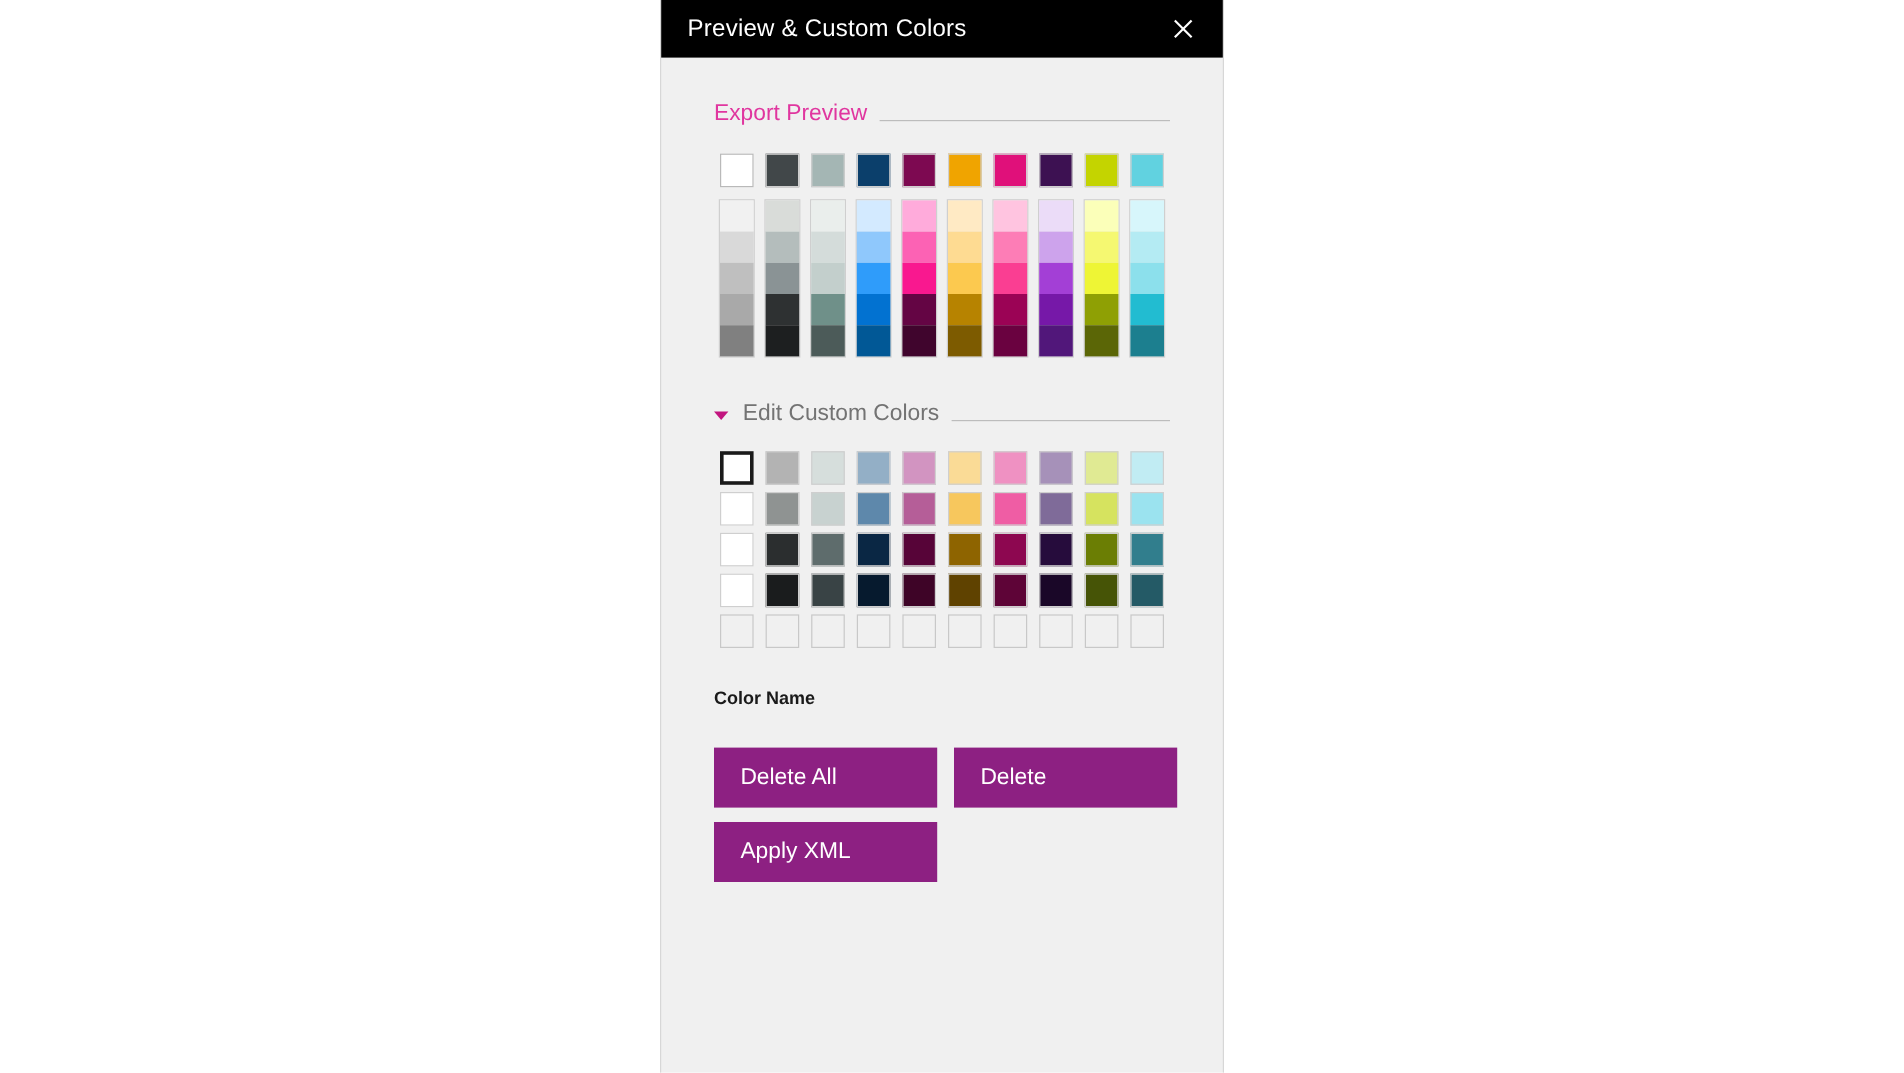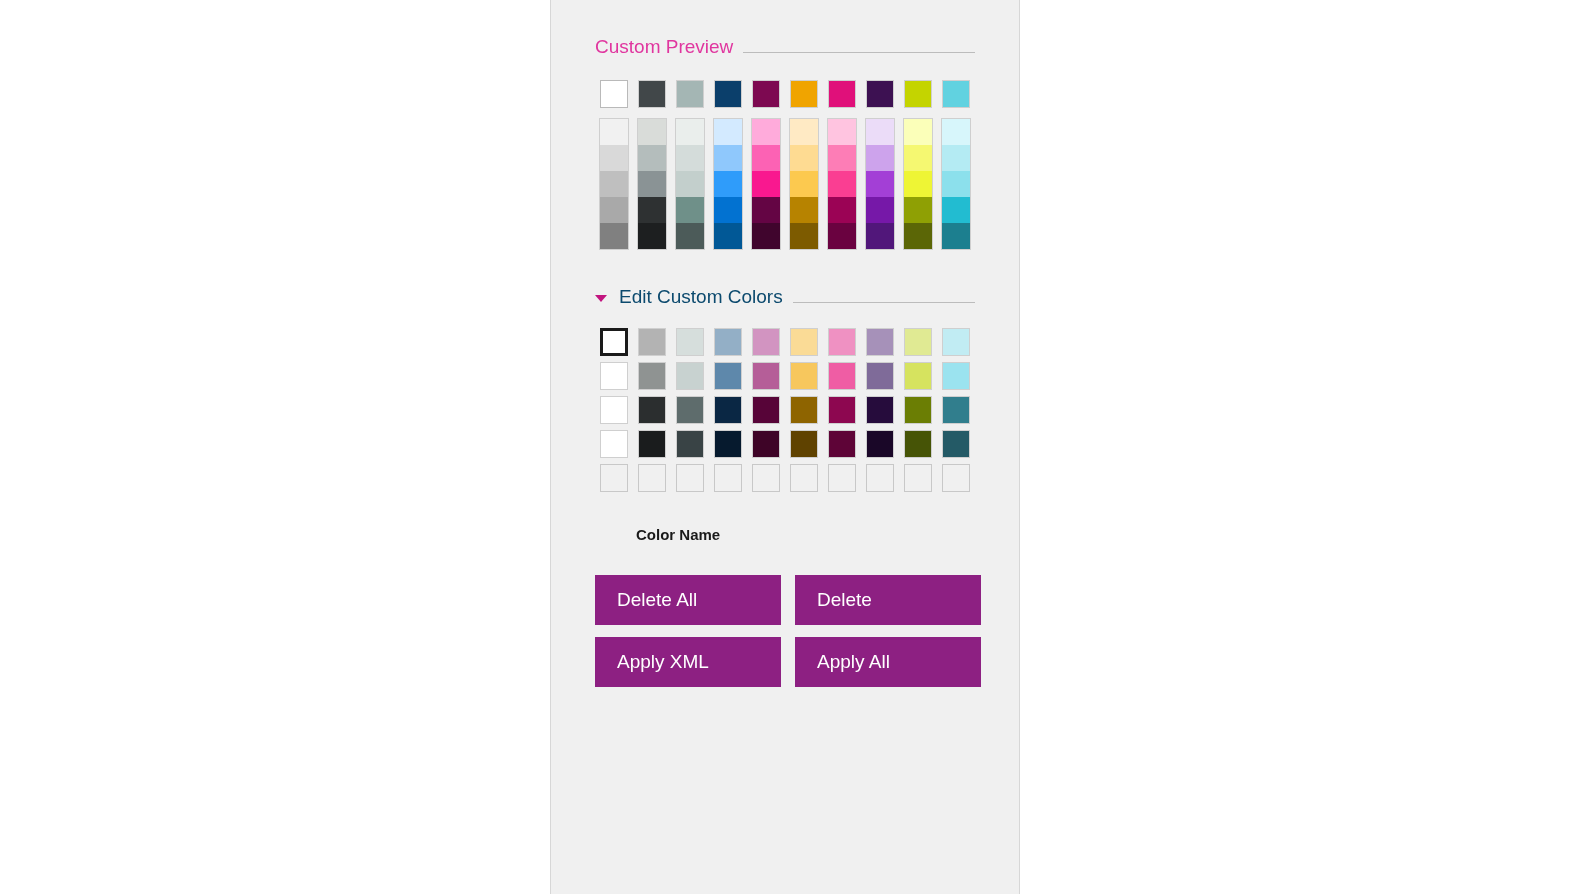--- a/index.html
+++ b/index.html
@@ -84,21 +84,21 @@
     margin-right: 2px;
     margin-top: 3px;
     cursor: pointer;
     flex: 0 0 auto;
   }
   .section-title {
     color: #e0369f;
     font-size: 19px;
     white-space: nowrap;
   }
-  .section-title.magenta-dark { color: #0c4a6e; }
+  .section-title.magenta-dark { color: #737373; }
   .section-rule {
     flex: 1;
     height: 1px;
     background: #bcbcbc;
     margin-top: 10px;
   }
 
   
   .palette-base-row {
     display: flex;
@@ -161,21 +161,20 @@
   }
   .custom-swatch.empty {
     background: #f0f0f0;
     border: 1px solid #c8c8c8;
   }
 
   
   .colorname-row {
     display: flex;
     margin-top: 34px;
-    margin-left: 41px;
   }
   .colorname-label {
     font-size: 15px;
     font-weight: bold;
     color: #1a1a1a;
     width: 148px;
   }
   .colorname-input {
     flex: 1;
     height: 38px;
@@ -208,25 +207,34 @@
     cursor: pointer;
   }
 </style>
 </head>
 <body>
 
 <div id="root">
 
   <div class="panel">
 
+    <div class="titlebar">
+      <span class="titlebar-title">Preview &amp; Custom Colors</span>
+      <span class="close-btn">
+        <svg width="20" height="20" viewBox="0 0 20 20" aria-hidden="true">
+          <line x1="3" y1="3" x2="17" y2="17" stroke="#ffffff" stroke-width="1.8"></line>
+          <line x1="17" y1="3" x2="3" y2="17" stroke="#ffffff" stroke-width="1.8"></line>
+        </svg>
+      </span>
+    </div>
 
     <div class="panel-body">
 
       <div class="section-header">
-        <span class="section-title">Custom Preview</span>
+        <span class="section-title">Export Preview</span>
         <span class="section-rule"></span>
       </div>
 
       <div class="palette-base-row">
           <div class="swatch-cell">
             <div class="base-swatch white-sw" style="background: rgb(255, 255, 255);"></div>
           </div>
           <div class="swatch-cell">
             <div class="base-swatch" style="background: rgb(65, 71, 73);"></div>
           </div>
@@ -518,18 +526,17 @@
         </div>
 
       <div class="colorname-row">
         <span class="colorname-label">Color Name</span>
       </div>
 
       <div class="button-grid">
         <button class="action-btn">Delete All</button>
         <button class="action-btn">Delete</button>
         <button class="action-btn">Apply XML</button>
-        <button class="action-btn">Apply All</button>
       </div>
 
     </div>
   </div>
 </div>
 
 </body></html>

